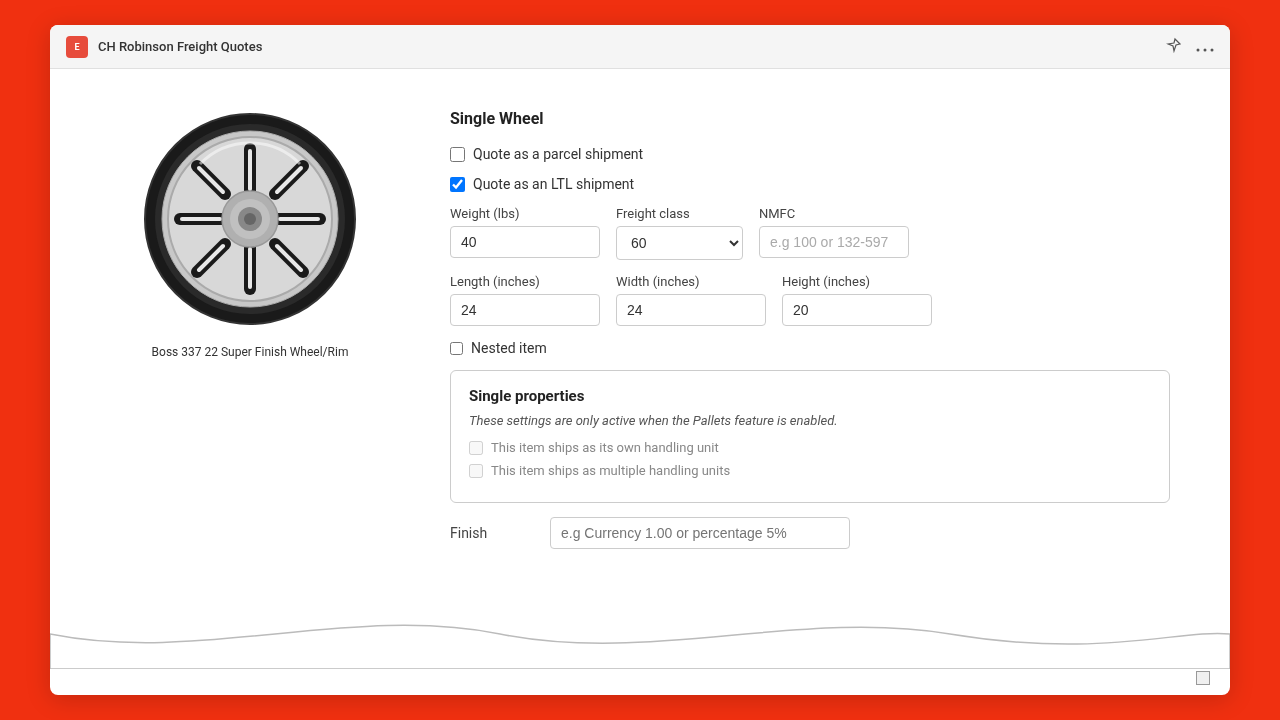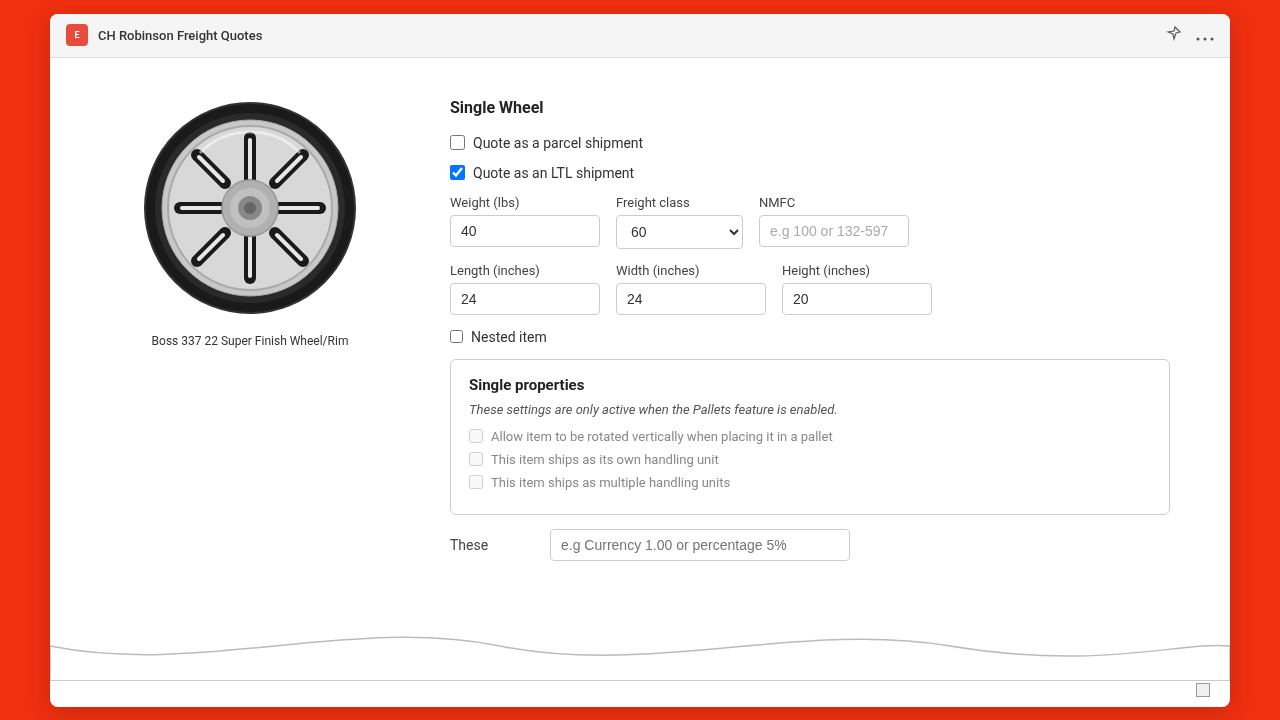--- a/index.html
+++ b/index.html
@@ -350,34 +350,30 @@
       <div class="nested-row">
         <input type="checkbox" id="nested" style="">
         <label for="nested">Nested item</label>
       </div>
 
       <div class="pallet-box">
         <div class="pallet-title">Single properties</div>
         <div class="pallet-subtitle">These settings are only active when the Pallets feature is enabled.</div>
         <div class="pallet-option">
           <input type="checkbox" disabled="" style="">
-          <span>Allow item to be rotated vertically when placing it in a pallet</span>
-        </div>
-        <div class="pallet-option">
-          <input type="checkbox" disabled="" style="">
           <span>This item ships as its own handling unit</span>
         </div>
         <div class="pallet-option">
           <input type="checkbox" disabled="" style="">
           <span>This item ships as multiple handling units</span>
         </div>
       </div>
 
       <div class="markup-row">
-        <span class="markup-label">These</span>
+        <span class="markup-label">Finish</span>
         <input type="text" class="markup-input" placeholder="e.g Currency 1.00 or percentage 5%" style="">
       </div>
     </div>
   </div>
 
   <div class="bottom-area">
     <svg viewBox="0 0 1180 70" xmlns="http://www.w3.org/2000/svg" style="width:100%;display:block;">
       <path d="M0,35 C150,65 300,5 450,35 C600,65 750,10 900,35 C1050,60 1130,30 1180,35 L1180,70 L0,70 Z" fill="none" stroke="#bbb" stroke-width="1.5"></path>
     </svg>
     <div style="display:flex; justify-content:flex-end; padding: 2px 20px 10px 0;">

